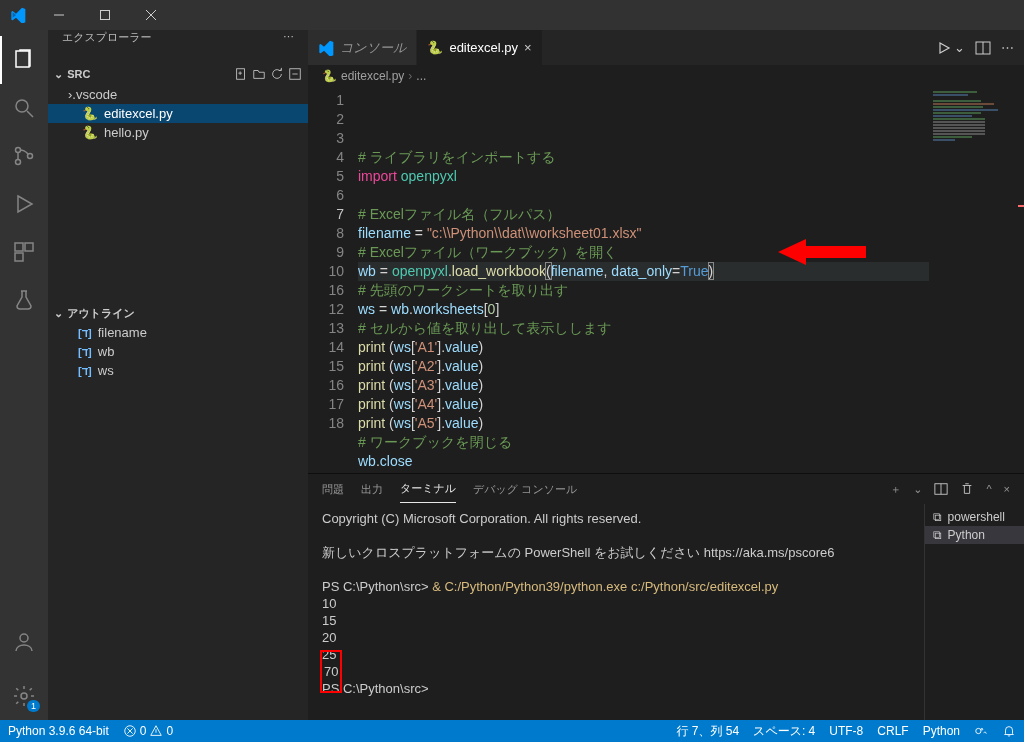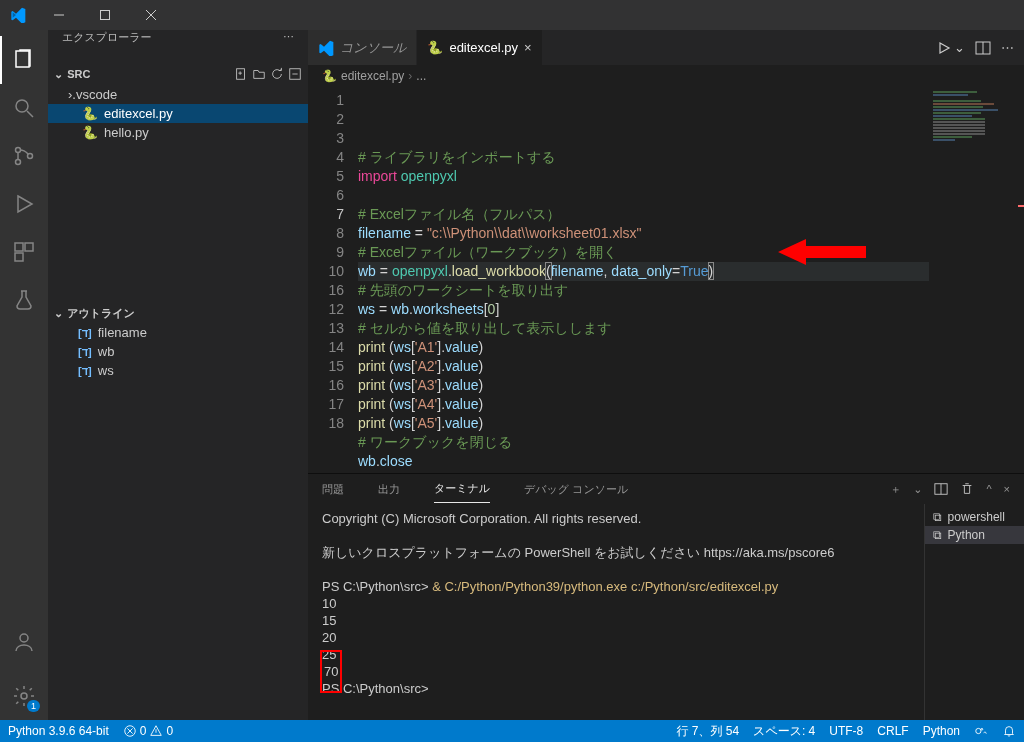--- a/index.html
+++ b/index.html
@@ -69,21 +69,21 @@
 
 .minimap { width:95px; background:#1e1e1e; padding:4px; position:relative; }
 .minimap-lines div { height:2px; margin-bottom:1px; }
 .mm-g { background:#3d5e3d; }
 .mm-b { background:#3a5068; }
 .mm-o { background:#6b4a3a; }
 .mm-w { background:#555; width:60%; }
 
 
 .panel { height: 247px; border-top:1px solid #0e0e0e; display:flex; flex-direction:column; background:#1e1e1e; }
-.panel-tabs { height:30px; display:flex; align-items:center; padding:0 14px; gap:34px; color:#969696; font-size:11px;justify-content:flex-end; }
+.panel-tabs { height:30px; display:flex; align-items:center; padding:0 14px; gap:17px; color:#969696; font-size:11px;justify-content:flex-end; }
 .panel-tab { padding:6px 0; }
 .panel-tab.active { color:#e7e7e7; border-bottom:1px solid #e7e7e7; }
 .panel-actions { margin-left:auto; display:flex; gap:12px; align-items:center; }
 .panel-body { flex:1; display:flex; }
 .terminal { flex:1; padding:6px 14px; font-family:Consolas, monospace; font-size:13px; line-height:17px; color:#cccccc; white-space:pre; overflow:hidden; }
 .terminal .cmd { color:#d7ba7d; }
 .red-box { outline:2px solid #ff0000; padding:12px 2px; }
 .terminal-side { width:100px; border-left:1px solid #333; padding:4px 8px; font-size:12px; }
 .ts-item { display:flex; align-items:center; gap:6px; padding:2px 0; }
 .ts-item.active { background:#37373d; margin:0 -8px; padding:2px 8px; }

